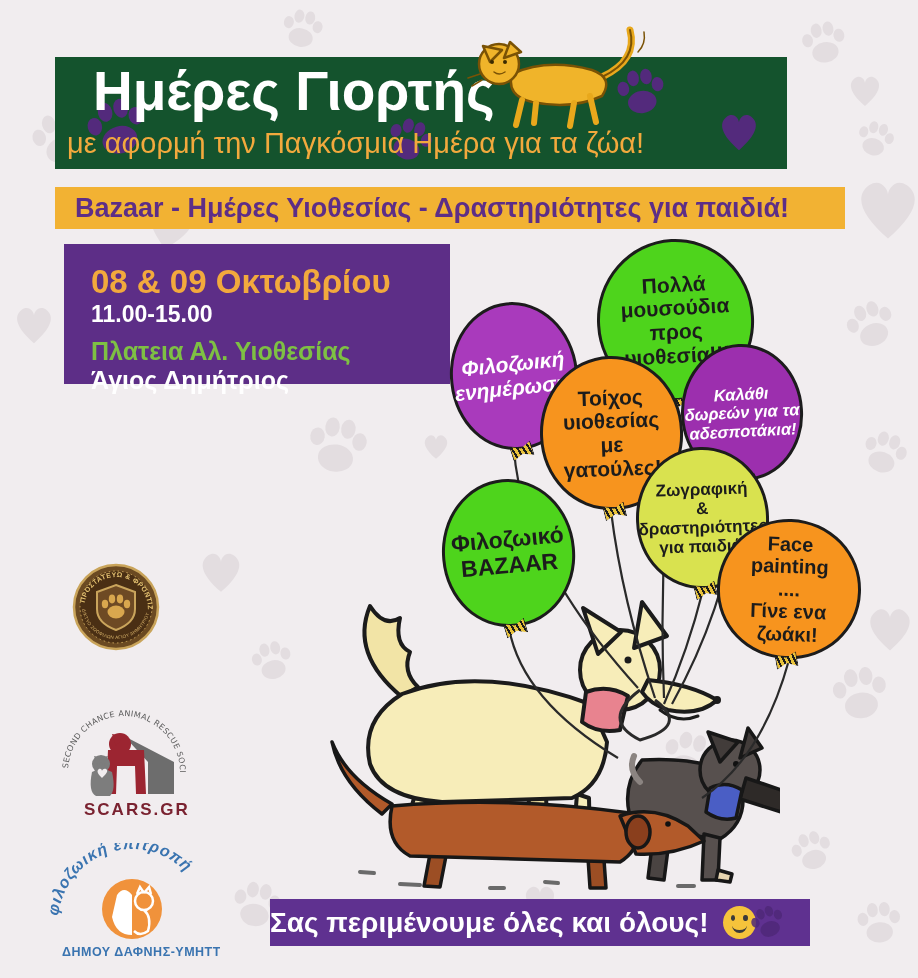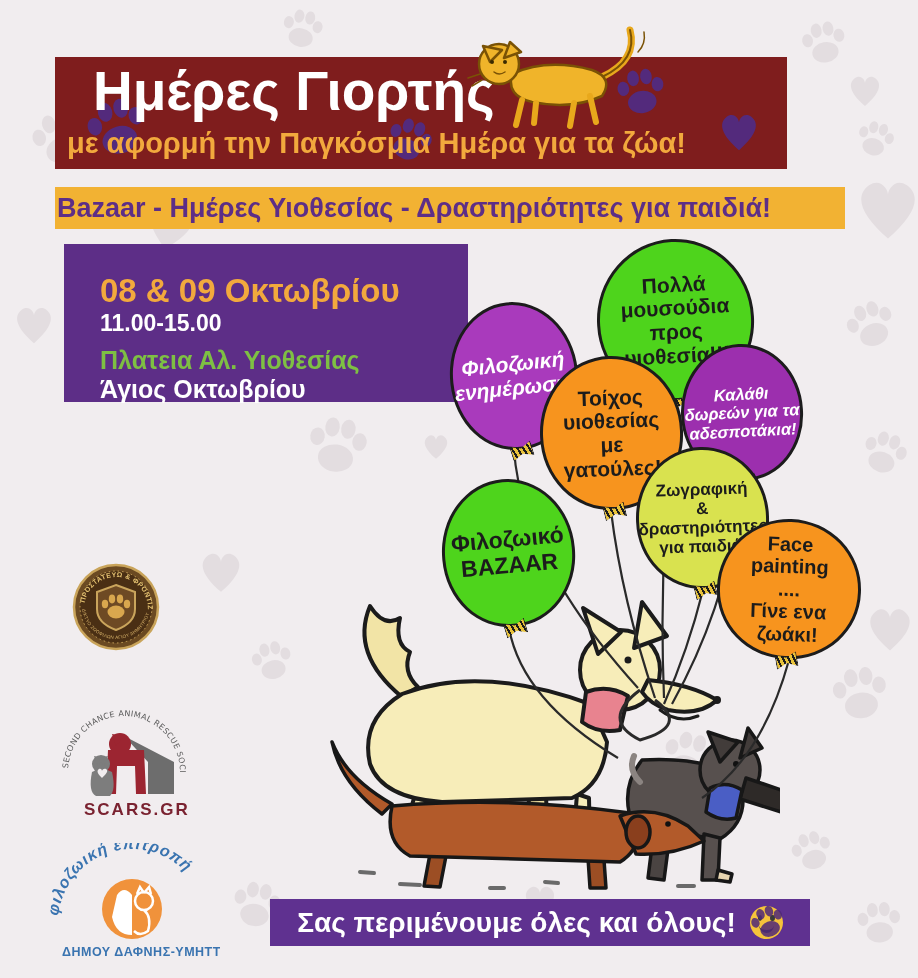--- a/index.html
+++ b/index.html
@@ -9,43 +9,43 @@
     font-family:"Liberation Sans", sans-serif;
   }
   svg{display:block}
 
   
   .bg-pattern{position:absolute;left:0;top:0;z-index:0}
 
   
   .header{
     position:absolute;left:55px;top:57px;width:732px;height:112px;
-    background:#7f1d1d;z-index:2;overflow:hidden;
+    background:#14532d;z-index:2;overflow:hidden;
   }
   .header .title{
     position:absolute;left:38px;top:2px;
     color:#ffffff;font-size:55px;font-weight:bold;letter-spacing:0;
   }
   .header .subtitle{
     position:absolute;left:12px;top:70px;
-    color:#f2a93d;font-size:29px;font-weight:bold;
+    color:#f2a93d;font-size:29px;font-weight:normal;
   }
   .cat{position:absolute;left:452px;top:22px;z-index:3}
 
   
   .activities{
     position:absolute;left:55px;top:187px;width:790px;height:42px;
     background:#f2b233;z-index:2;display:flex;align-items:center;
   }
-  .activities span{color:#5d2e87;font-size:27px;font-weight:bold;padding-left:2px;white-space:nowrap;}
+  .activities span{color:#5d2e87;font-size:27px;font-weight:bold;padding-left:20px;white-space:nowrap;}
 
   
   .event-box{
     position:absolute;left:64px;top:244px;width:368px;height:122px;
-    background:#5d2e87;z-index:2;padding:18px;
+    background:#5d2e87;z-index:2;padding:9px;
   }
   .event-box .dates{color:#f2a93d;font-size:33px;font-weight:bold;margin:10px 0 0 18px;}
   .event-box .hours{color:#ffffff;font-size:23px;font-weight:bold;margin:0 12px 0 18px;}
   .event-box .location{color:#7ec043;font-size:25px;font-weight:bold;margin:9px 0 0 18px;}
   .event-box .city{color:#ffffff;font-size:25px;font-weight:bold;margin:0 0 0 18px;}
 
   
   .dad-logo{position:absolute;left:66px;top:412px;z-index:2}
   .badge-logo{position:absolute;left:72px;top:563px;z-index:2}
   .scars-logo{position:absolute;left:56px;top:694px;z-index:2}
@@ -79,21 +79,21 @@
   .balloon-5 .btxt{color:#1c1c1c;font-size:23px}
   .balloon-6{left:717px;top:519px;width:144px;height:140px;background:#f7941e;z-index:13;transform:rotate(2deg)}
   .balloon-6 .btxt{color:#1c1c1c;font-size:20px}
 
   .strings{position:absolute;left:0;top:0;z-index:8;pointer-events:none}
   .dogs{position:absolute;left:290px;top:592px;z-index:7}
 
   
   .footer{
     position:absolute;left:270px;top:899px;width:540px;height:47px;
-    background:#5f3190;z-index:9;display:flex;align-items:center;justify-content:center;overflow:hidden;
+    background:#5f3190;z-index:9;display:flex;align-items:center;overflow:hidden;
   }
   .footer .msg{color:#ffffff;font-size:28px;font-weight:bold;white-space:nowrap;}
   .smiley{width:33px;height:33px;background:#f5c33b;border-radius:50%;position:relative;margin-left:14px;flex:none}
   .smiley .eye{position:absolute;width:4.5px;height:6px;background:#3a3a3a;border-radius:50%;top:9px}
   .smiley .eye.l{left:8px}
   .smiley .eye.r{right:8px}
   .smiley .mouth{position:absolute;left:9px;right:9px;bottom:6px;height:7px;border-bottom:3px solid #3a3a3a;border-radius:0 0 12px 12px}
   .footer-paw{position:absolute;right:24px;top:6px;opacity:.85}
 </style>
 </head>
@@ -174,21 +174,21 @@
   </svg>
 
   <div class="activities">
     <span>Bazaar - Ημέρες Υιοθεσίας - Δραστηριότητες για παιδιά!</span>
   </div>
 
   <div class="event-box">
     <div class="dates">08 &amp; 09 Οκτωβρίου</div>
     <div class="hours">11.00-15.00</div>
     <div class="location">Πλατεια Αλ. Υιοθεσίας</div>
-    <div class="city">Άγιος Οκτωβρίου</div>
+    <div class="city">Άγιος Δημήτριος</div>
   </div>
 
 
   <div class="badge-logo">
     <svg width="88" height="88" viewBox="0 0 88 88">
       <circle cx="44" cy="44" r="42" fill="#6b4a22" stroke="#c9a45a" stroke-width="2.5"></circle>
       <circle cx="44" cy="44" r="36" fill="#4a2f14" stroke="#caa55c" stroke-width="1" stroke-dasharray="1.5,3"></circle>
       <defs>
         <path id="arcTop" d="M12,46 A32,32 0 0 1 76,46" fill="none"></path>
         <path id="arcBot" d="M10,42 A34,34 0 0 0 78,42" fill="none"></path>

